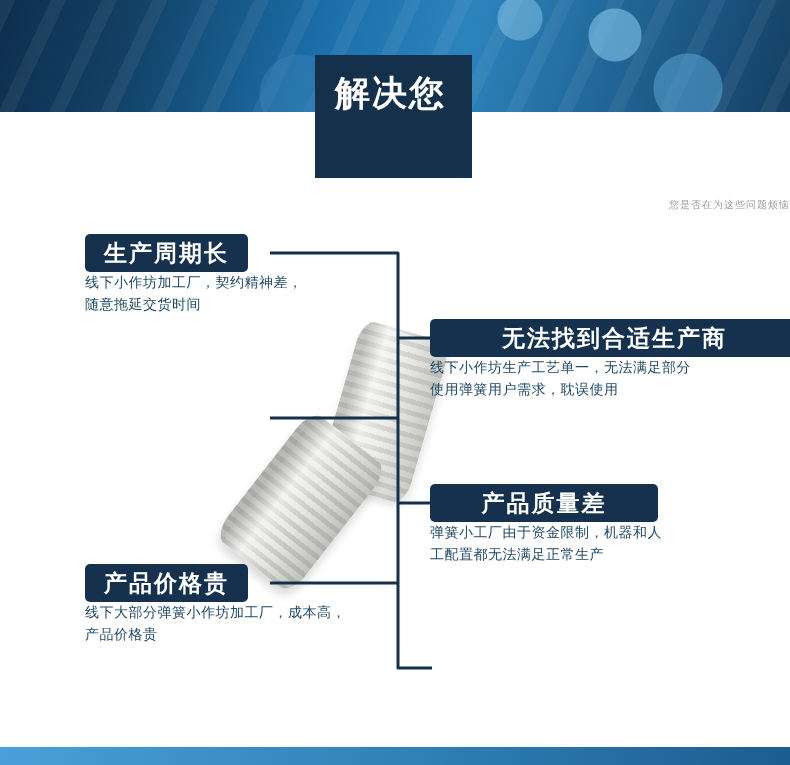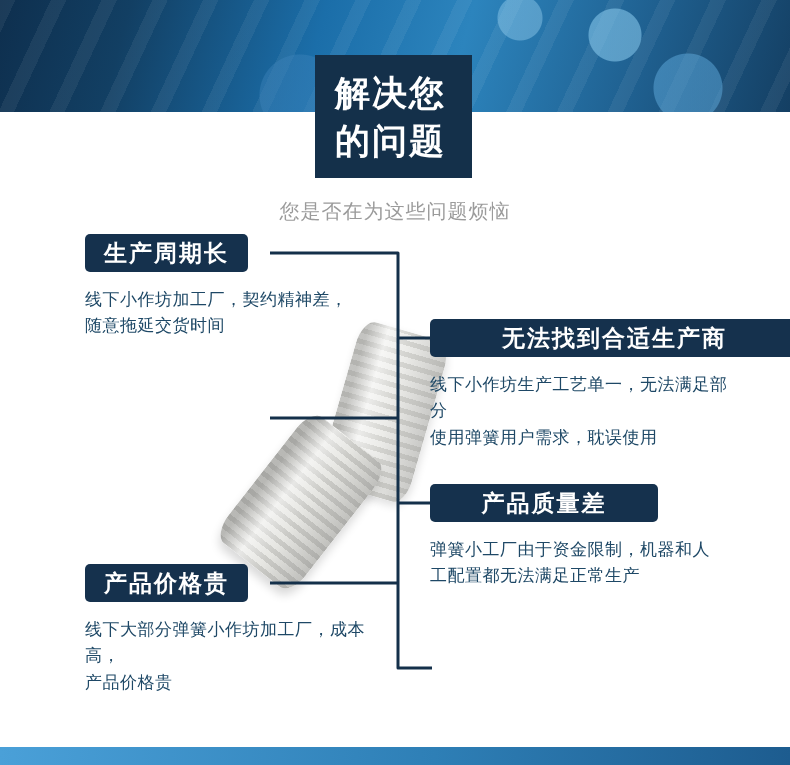--- a/index.html
+++ b/index.html
@@ -43,23 +43,23 @@
     font-size: 35px;
     font-weight: bold;
     line-height: 48px;
     letter-spacing: 2px;
   }
 
   .subtitle {
     position: absolute;
     left: 0; top: 198px;
     width: 790px;
-    text-align: center;
+    text-align: right;
     color: #9b9b9b;
-    font-size: 20px;
+    font-size: 10px;
     letter-spacing: 1px;
   }
 
   
   .spring {
     position: absolute;
     z-index: 1;
     border-radius: 14px / 26px;
   }
   .spring-1 {
@@ -99,23 +99,22 @@
     color: #ffffff;
     font-size: 23px;
     font-weight: bold;
     letter-spacing: 2px;
     height: 38px;
     line-height: 38px;
     text-align: center;
     border-radius: 5px;
   }
   .desc {
-    margin-top: 15px;
     color: #1e4866;
-    font-size: 17px;
+    font-size: 14px;
     line-height: 1.55;
     white-space: pre-line;
     letter-spacing: 0.5px;
   }
 
   .item-l1 { left: 85px;  top: 234px; width: 300px; }
   .item-l2 { left: 85px;  top: 399px; width: 300px; }
   .item-l3 { left: 85px;  top: 564px; width: 300px; }
   .item-l1 .pill, .item-l2 .pill, .item-l3 .pill { width: 163px; }
 
@@ -135,21 +134,20 @@
 </style>
 </head>
 <body>
 
 <div class="page">
 
   <div class="banner"></div>
 
   <div class="title-box">
     <div class="t-line">解决您</div>
-    <div class="t-line">的问题</div>
   </div>
 
   <div class="subtitle">您是否在为这些问题烦恼</div>
 
   <div class="spring spring-1"></div>
   <div class="spring spring-2"></div>
 
   <svg class="connectors" width="790" height="765" viewBox="0 0 790 765">
     <g fill="none" stroke="#14304a" stroke-width="3" stroke-linejoin="round" stroke-linecap="butt">
       <path d="M270,253 L398,253 L398,668 L432,668"></path>

